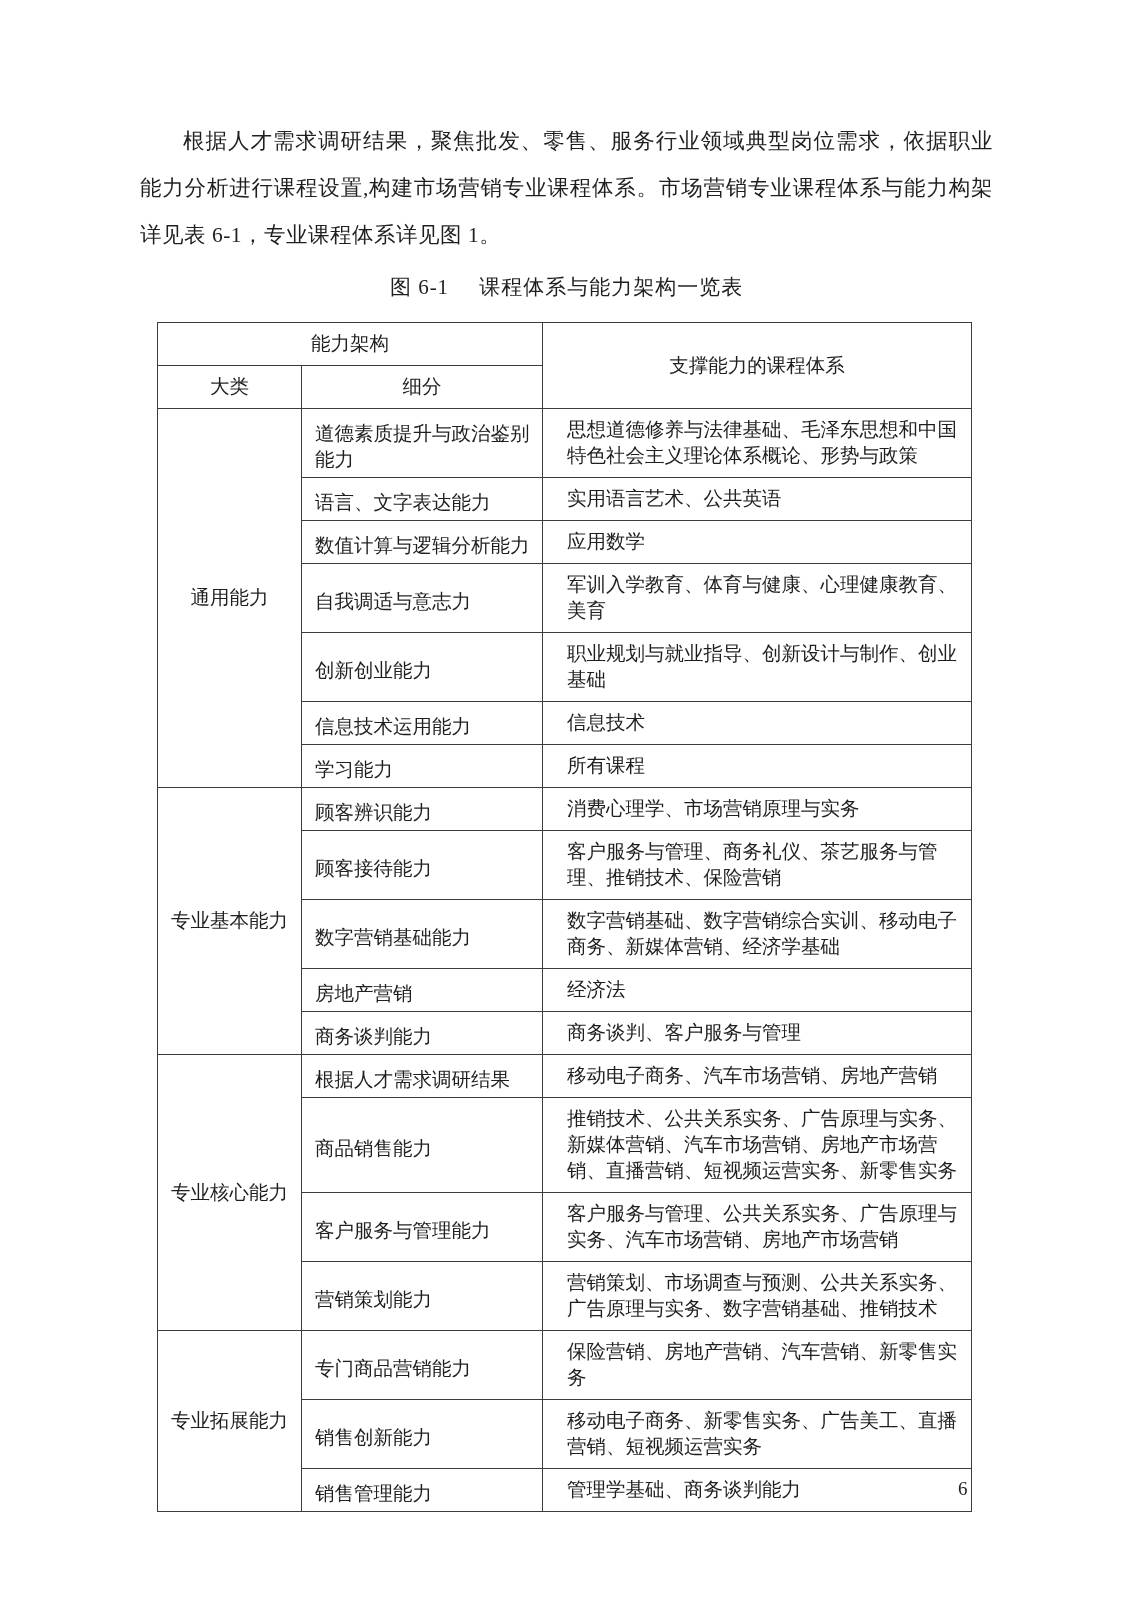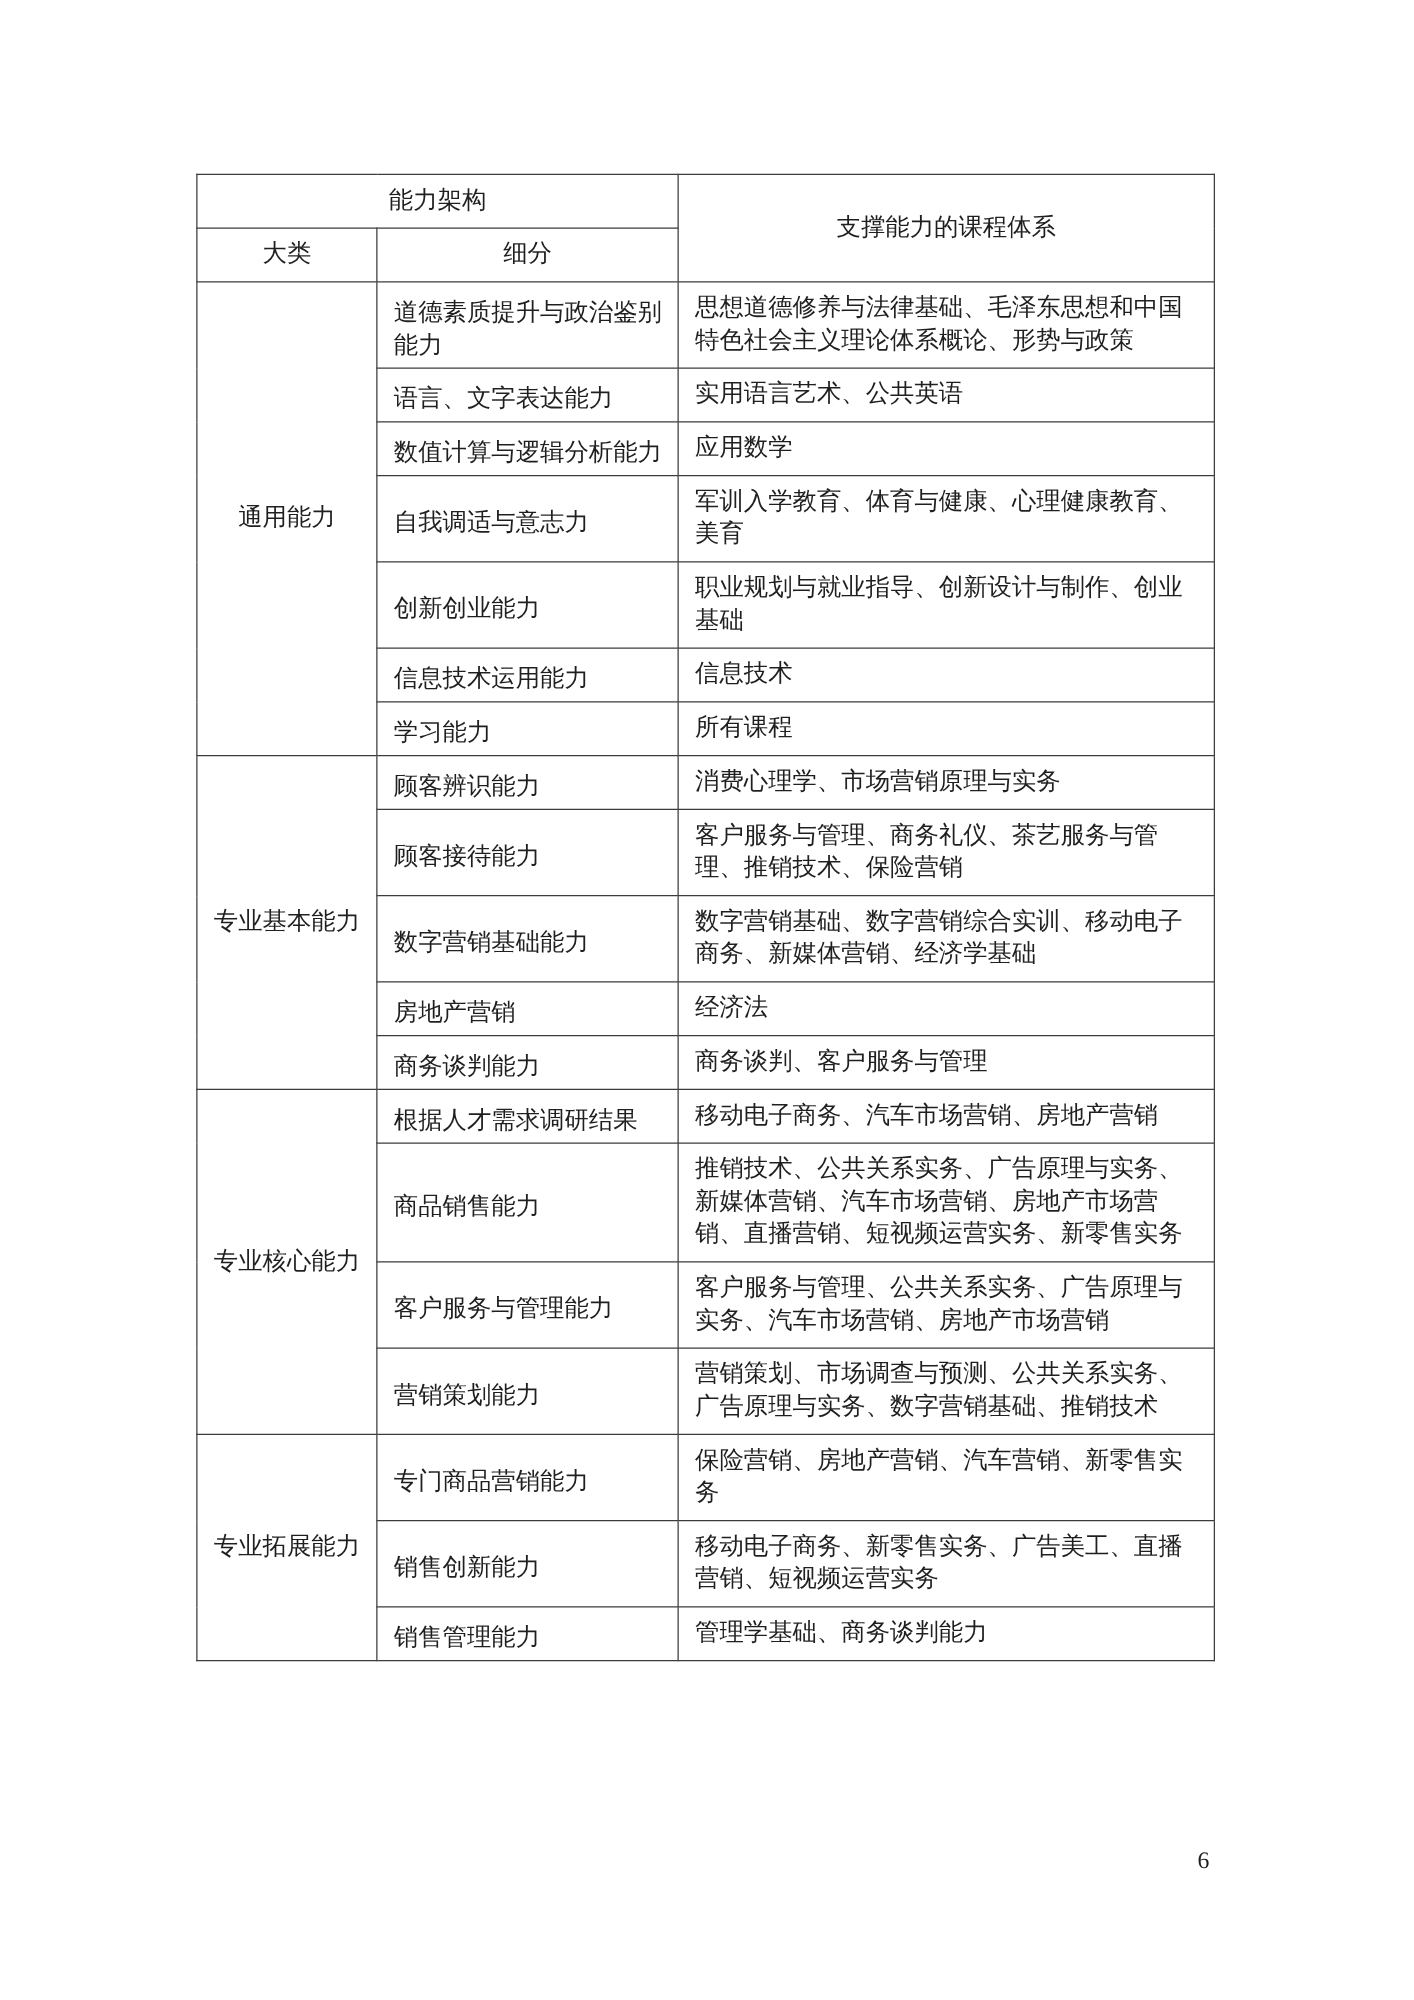--- a/index.html
+++ b/index.html
@@ -61,37 +61,41 @@
   .capability-table td.cat-cell {
     text-align: center;
     padding: 6px 4px;
   }
   .capability-table td.sub-cell {
     text-align: left;
     padding: 8px 10px 0 13px;
   }
   .capability-table td.course-cell {
     text-align: left;
-    padding: 8px 10px 8px 13px;
+    padding: 8px 10px 8px 24px;
   }
   .page-number {
     position: absolute;
     left: 958px;
     top: 1478px;
     font-size: 19px;
     color: #1f1f1f;
   }
 </style>
 </head>
 <body>
 
 <div class="page">
   <div class="content">
 
+    <p class="intro-paragraph">根据人才需求调研结果，聚焦批发、零售、服务行业领域典型岗位需求，依据职业能力分析进行课程设置,构建市场营销专业课程体系。市场营销专业课程体系与能力构架详见表 6-1，专业课程体系详见图 1。</p>
 
+    <div class="figure-title">
+      <span class="fig-label">图 6-1</span><span>课程体系与能力架构一览表</span>
+    </div>
 
     <table class="capability-table">
       <colgroup>
         <col class="c1">
           <col class="c2">
           <col class="c3">
       </colgroup>
       <thead>
         <tr>
           <th colspan="2">能力架构</th>

